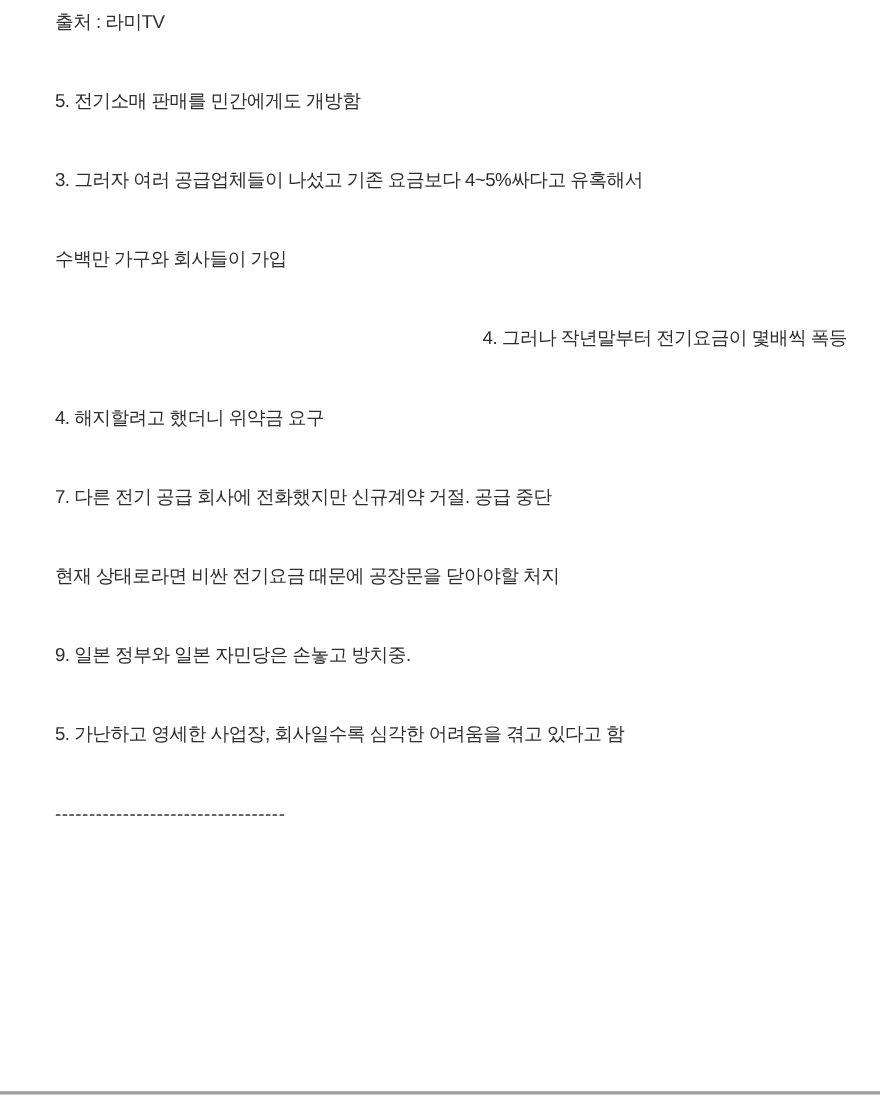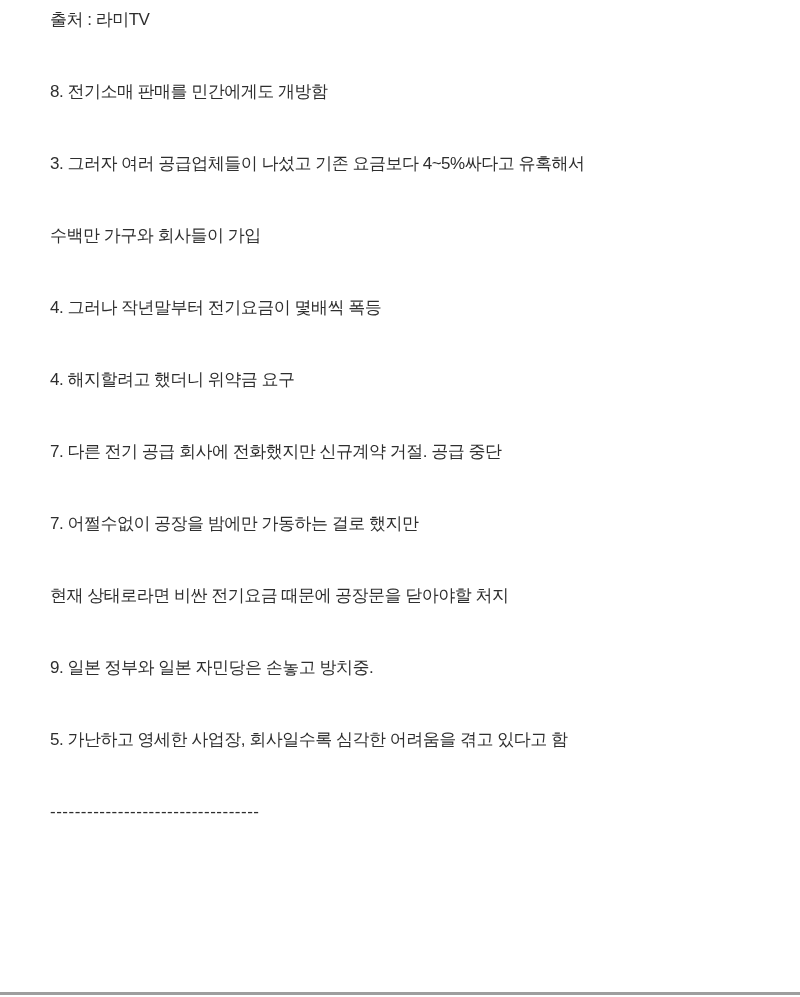--- a/index.html
+++ b/index.html
@@ -21,20 +21,21 @@
     letter-spacing: -0.5px;
   }
   .line {
     margin: 0 0 48px 0;
     line-height: 24px;
     white-space: nowrap;
     font-weight: 400;
   }
   .gap-large {
     margin-top: 32px;
+    text-align: right;
   }
   .separator {
     letter-spacing: 0.5px;
   }
   .bottom-bar {
     position: absolute;
     left: 0;
     top: 992px;
     width: 800px;
     height: 3px;
@@ -43,33 +44,32 @@
 </style>
 </head>
 <body>
 
 <div class="post">
   <p class="line">출처 : 라미TV</p>
 
   <div>
 
 
-      <p class="line">8. 전기소매 판매를 민간에게도 개방함</p>
+      <p class="line">5. 전기소매 판매를 민간에게도 개방함</p>
 
       <p class="line">3. 그러자 여러 공급업체들이 나섰고 기존 요금보다 4~5%싸다고 유혹해서</p>
 
       <p class="line">수백만 가구와 회사들이 가입</p>
 
       <p class="line gap-large">4. 그러나 작년말부터 전기요금이 몇배씩 폭등</p>
 
       <p class="line">4. 해지할려고 했더니 위약금 요구</p>
 
       <p class="line">7. 다른 전기 공급 회사에 전화했지만 신규계약 거절. 공급 중단</p>
 
-      <p class="line gap-large">7. 어쩔수없이 공장을 밤에만 가동하는 걸로 했지만</p>
 
       <p class="line">현재 상태로라면 비싼 전기요금 때문에 공장문을 닫아야할 처지</p>
 
       <p class="line">9. 일본 정부와 일본 자민당은 손놓고 방치중.</p>
 
       <p class="line">5. 가난하고 영세한 사업장, 회사일수록 심각한 어려움을 겪고 있다고 함</p>
     </div>
 
   <p class="line separator">----------------------------------</p>
 </div>

